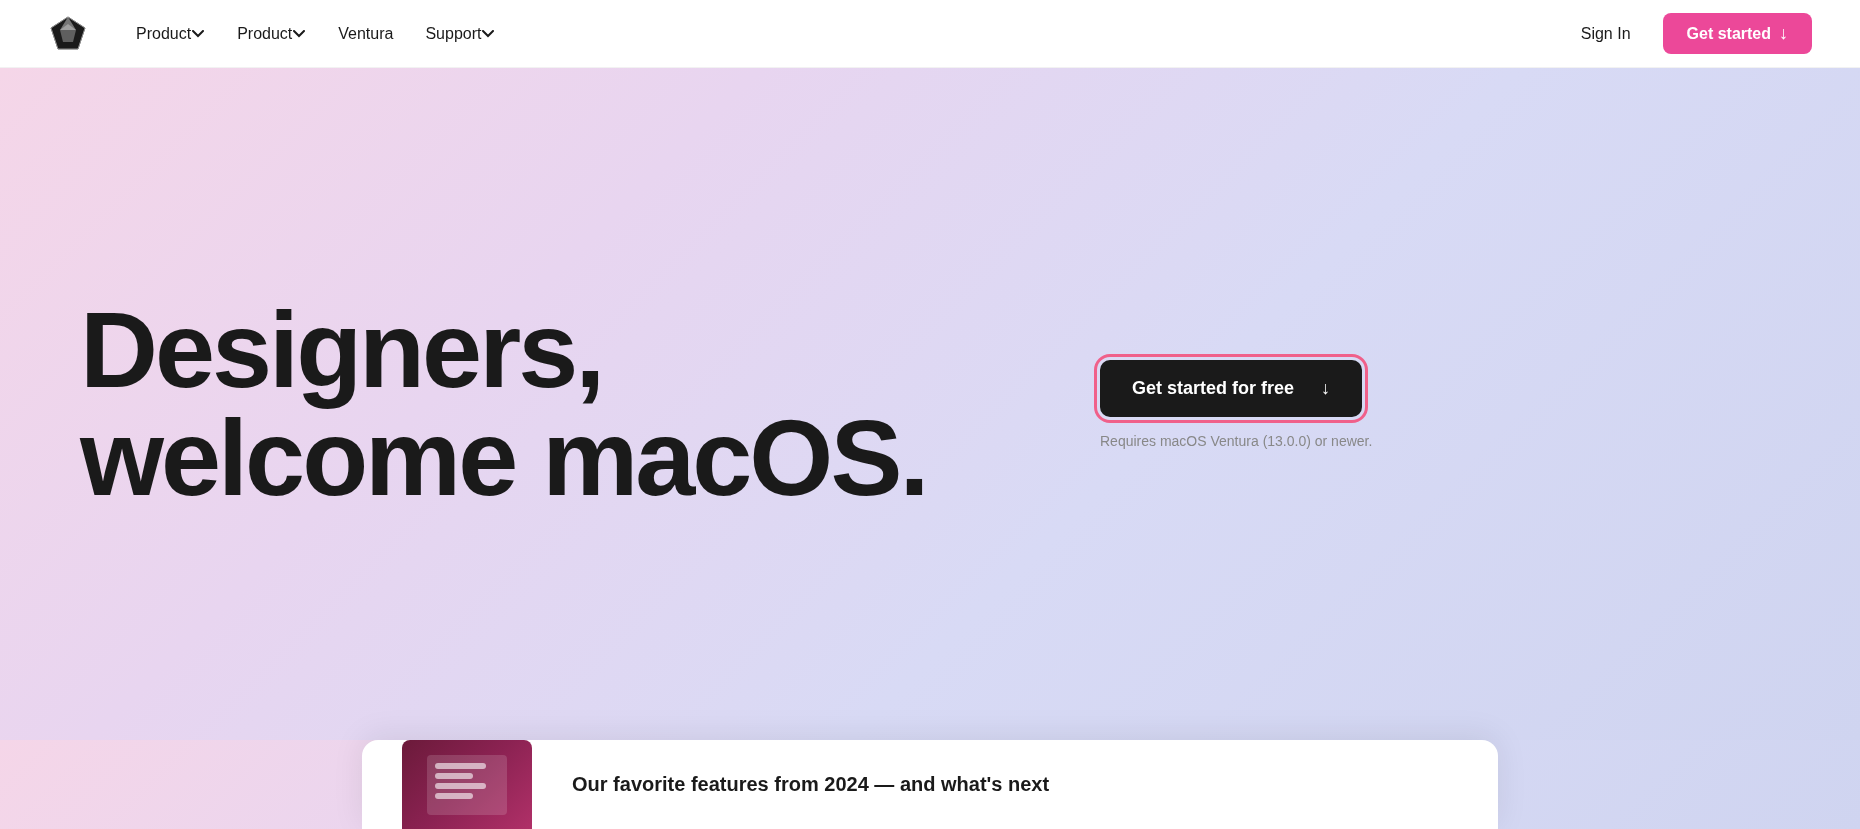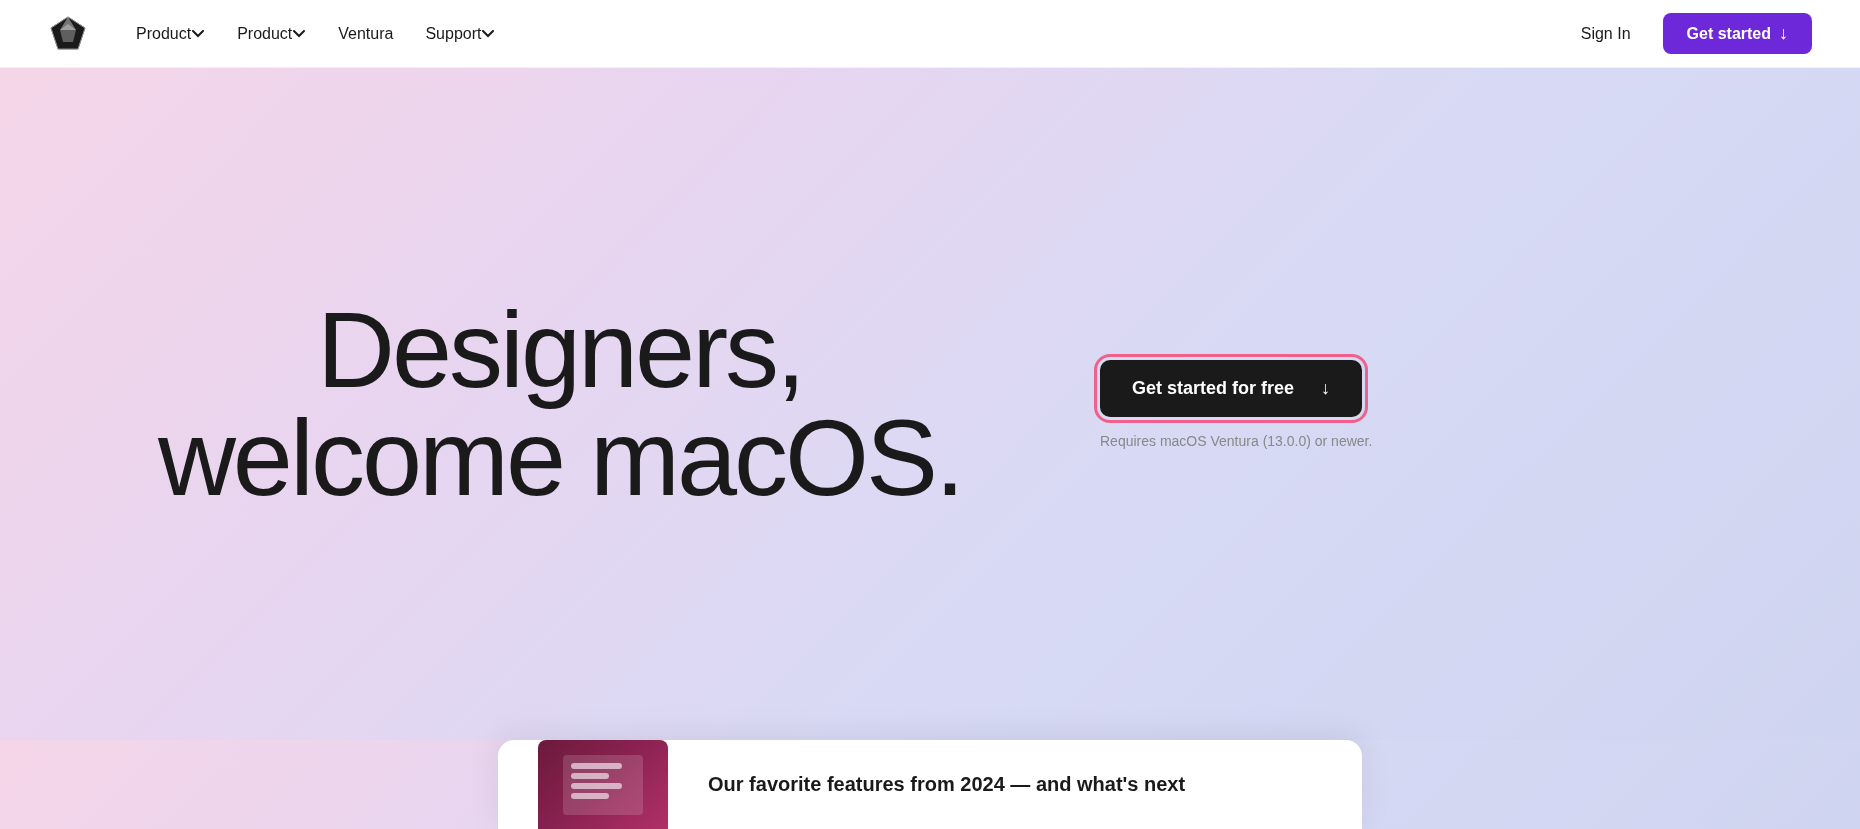--- a/index.html
+++ b/index.html
@@ -86,21 +86,21 @@
       border-radius: 6px;
       background: none;
       border: none;
     }
 
     .get-started-btn {
       display: flex;
       align-items: center;
       gap: 8px;
       padding: 10px 24px;
-      background: #6d28d9;
+      background: #ec4899;
       color: #fff;
       font-size: 16px;
       font-weight: 600;
       border-radius: 8px;
       border: none;
       cursor: pointer;
     }
 
     
     .hero {
@@ -114,25 +114,24 @@
       overflow: hidden;
     }
 
     .hero-left {
       flex: 0 0 60%;
       padding-right: 60px;
     }
 
     .hero-headline {
       font-size: 108px;
-      font-weight: 400;
+      font-weight: 700;
       color: #1a1a1a;
       line-height: 1.0;
       letter-spacing: -3px;
-      text-align: center;
     }
 
     .hero-right {
       flex: 0 0 40%;
       display: flex;
       flex-direction: column;
       gap: 32px;
     }
 
     .hero-description {
@@ -180,21 +179,21 @@
       display: flex;
       align-items: center;
       background: #fff;
       border-radius: 16px 16px 0 0;
       padding: 0 40px;
       height: 89px;
       gap: 40px;
       box-shadow: 0 -4px 32px rgba(0,0,0,0.08);
       margin-left: auto;
       margin-right: auto;
-      width: 864px;
+      width: 1136px;
     }
 
     .feature-card-thumbnail {
       width: 130px;
       height: 89px;
       background: linear-gradient(135deg, #6b1a3a 0%, #8b2252 50%, #b03068 100%);
       border-radius: 8px 8px 0 0;
       display: flex;
       align-items: center;
       justify-content: center;

